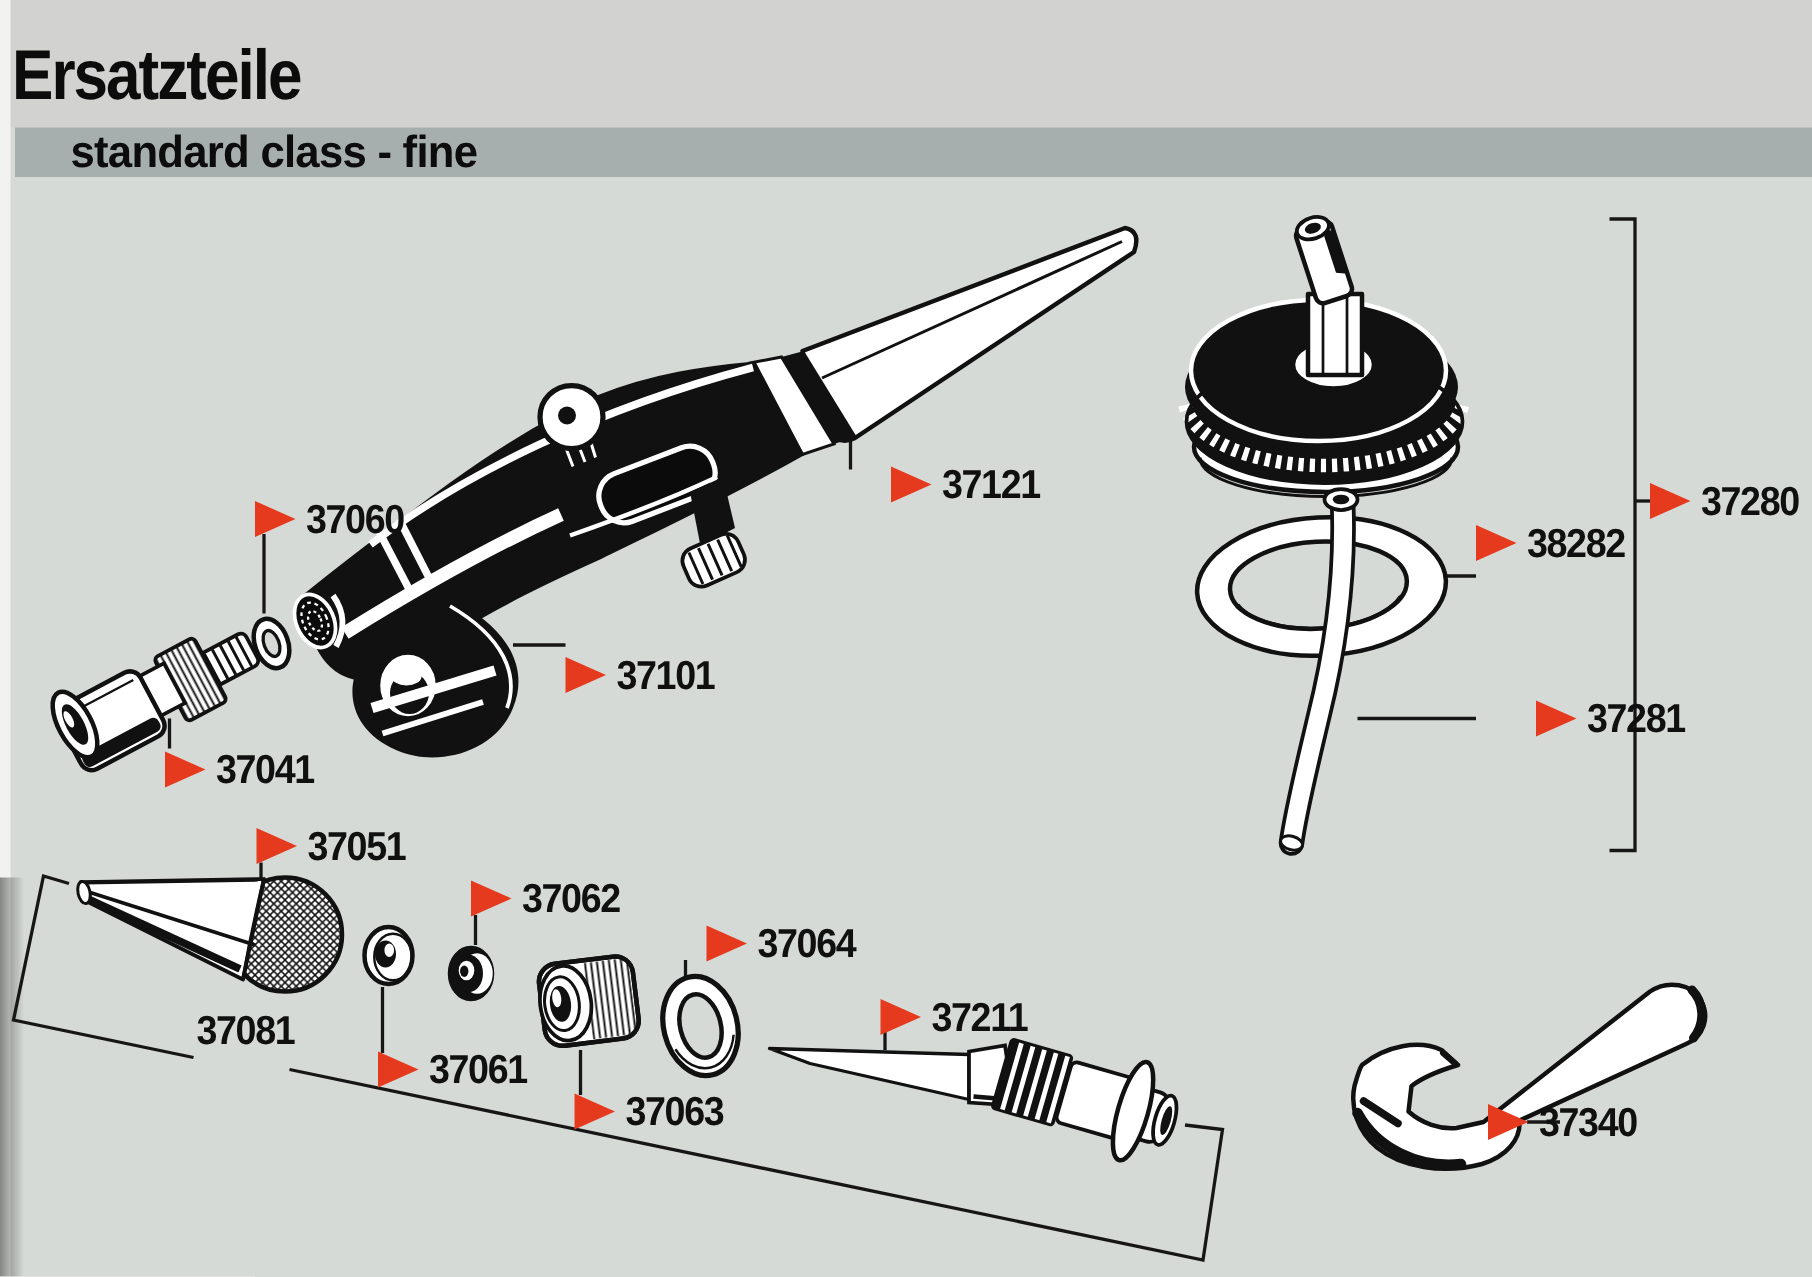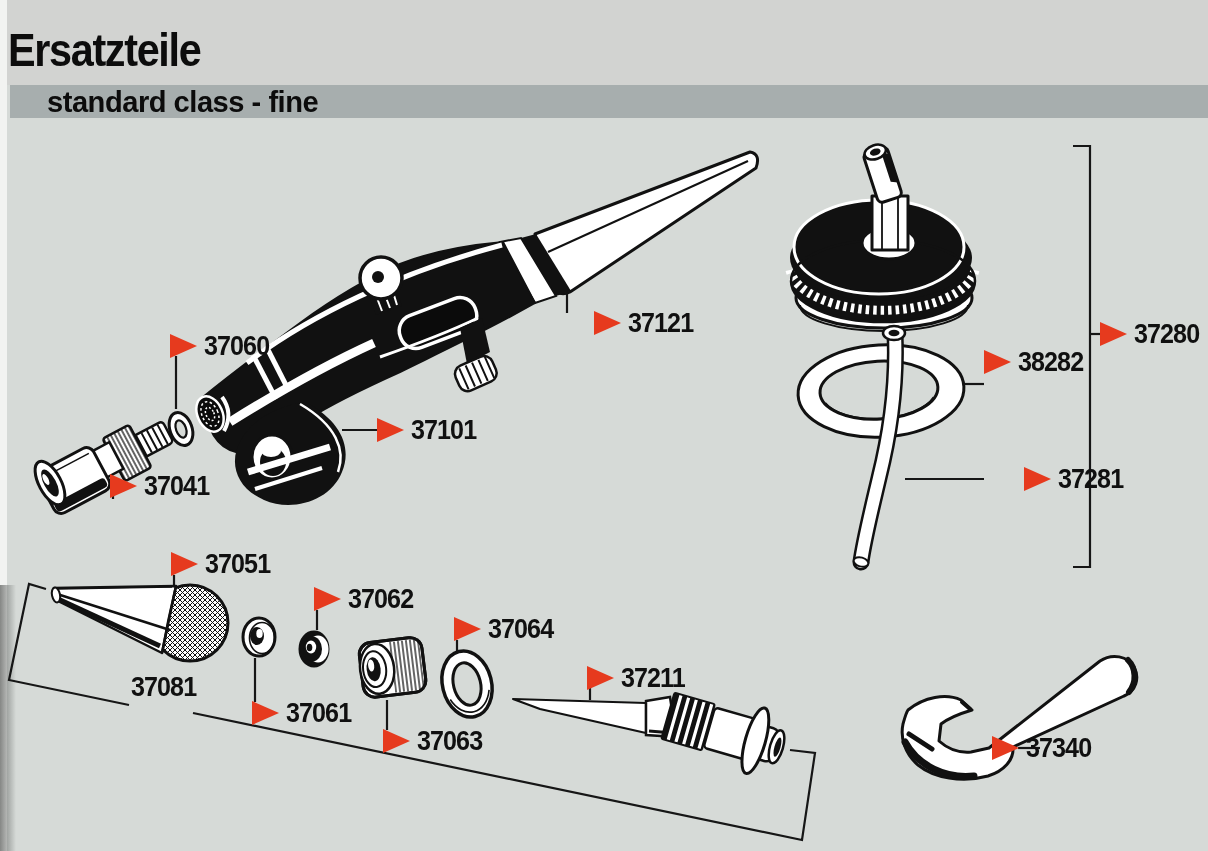--- a/index.html
+++ b/index.html
@@ -261,45 +261,45 @@
   </svg>
 
   <div class="plabel" style="left:170px;top:334px">
     <span class="tri"></span>
     <span class="num">37060</span>
   </div>
   <div class="plabel" style="left:594px;top:311px">
     <span class="tri"></span>
     <span class="num">37121</span>
   </div>
-  <div class="plabel" style="left:377px;top:418px">
+  <div class="plabel" style="left:377px;top:438px">
     <span class="tri"></span>
     <span class="num">37101</span>
   </div>
-  <div class="plabel" style="left:110px;top:474px">
+  <div class="plabel" style="left:110px;top:501px">
     <span class="tri"></span>
     <span class="num">37041</span>
   </div>
   <div class="plabel" style="left:171px;top:552px">
     <span class="tri"></span>
     <span class="num">37051</span>
   </div>
   <div class="plabel" style="left:314px;top:587px">
     <span class="tri"></span>
     <span class="num">37062</span>
   </div>
   <div class="plabel" style="left:252px;top:701px">
     <span class="tri"></span>
     <span class="num">37061</span>
   </div>
   <div class="plabel" style="left:383px;top:729px">
     <span class="tri"></span>
     <span class="num">37063</span>
   </div>
-  <div class="plabel" style="left:454px;top:617px">
+  <div class="plabel" style="left:471px;top:617px">
     <span class="tri"></span>
     <span class="num">37064</span>
   </div>
   <div class="plabel" style="left:587px;top:666px">
     <span class="tri"></span>
     <span class="num">37211</span>
   </div>
   <div class="plabel no-tri" style="left:131px;top:675px">
     <span class="num">37081</span>
   </div>

